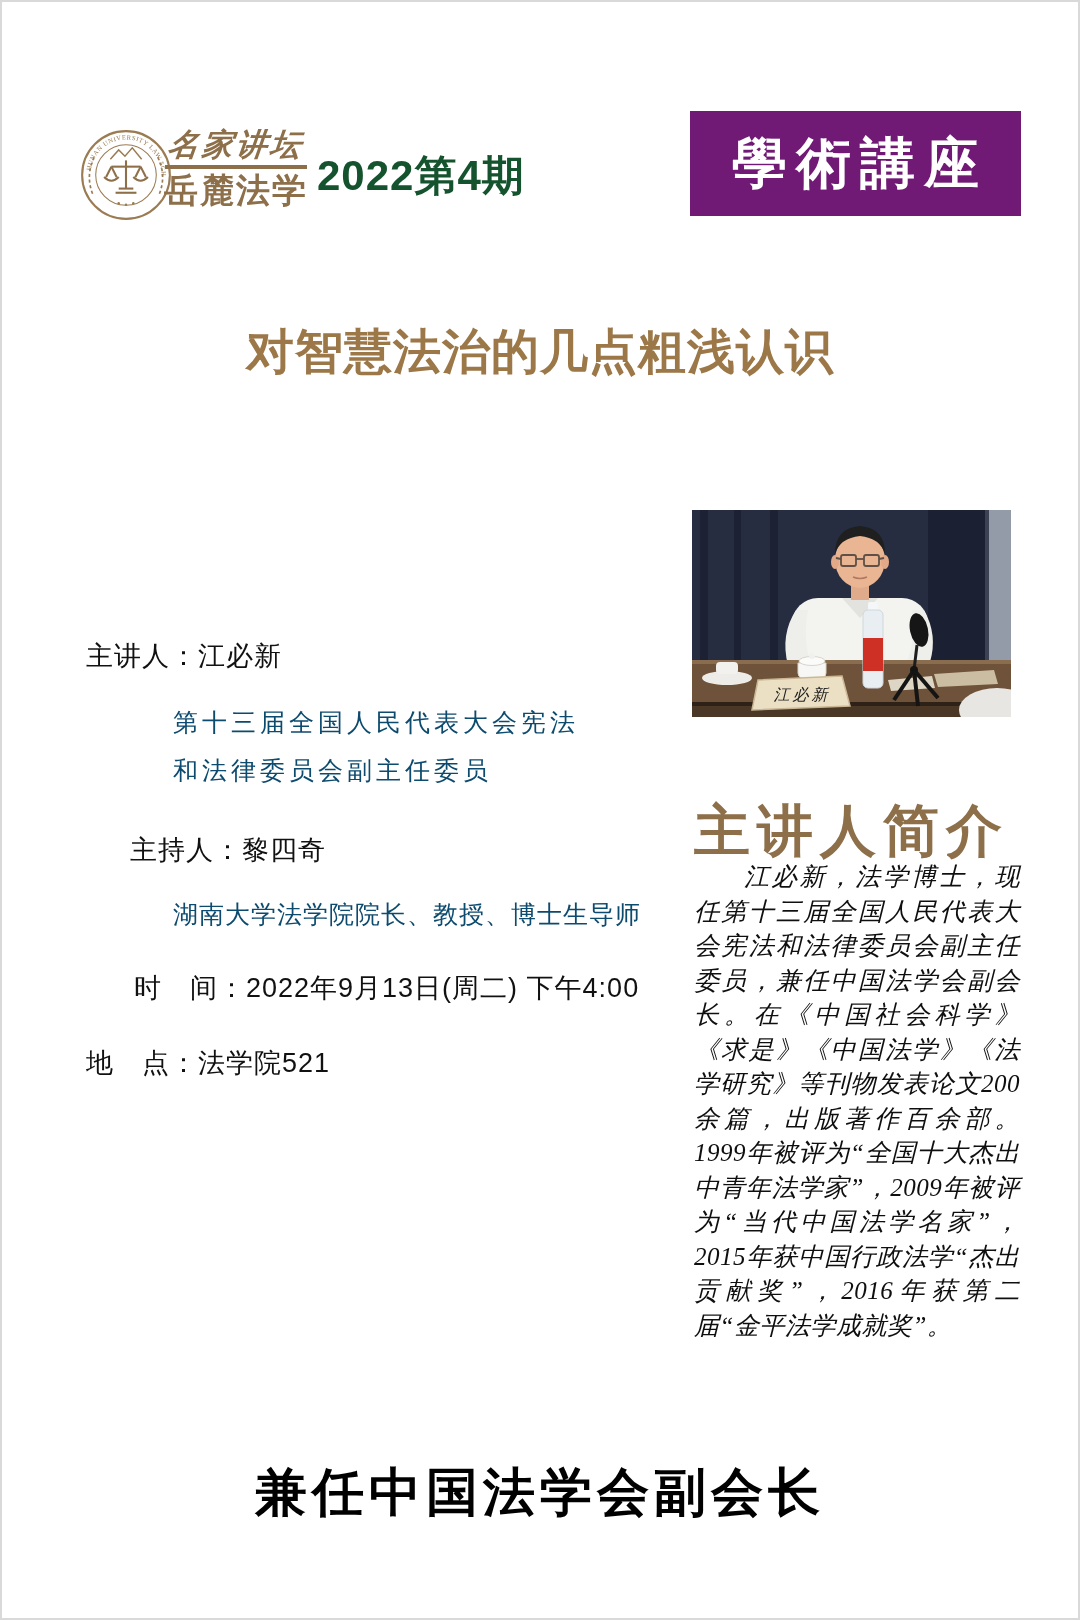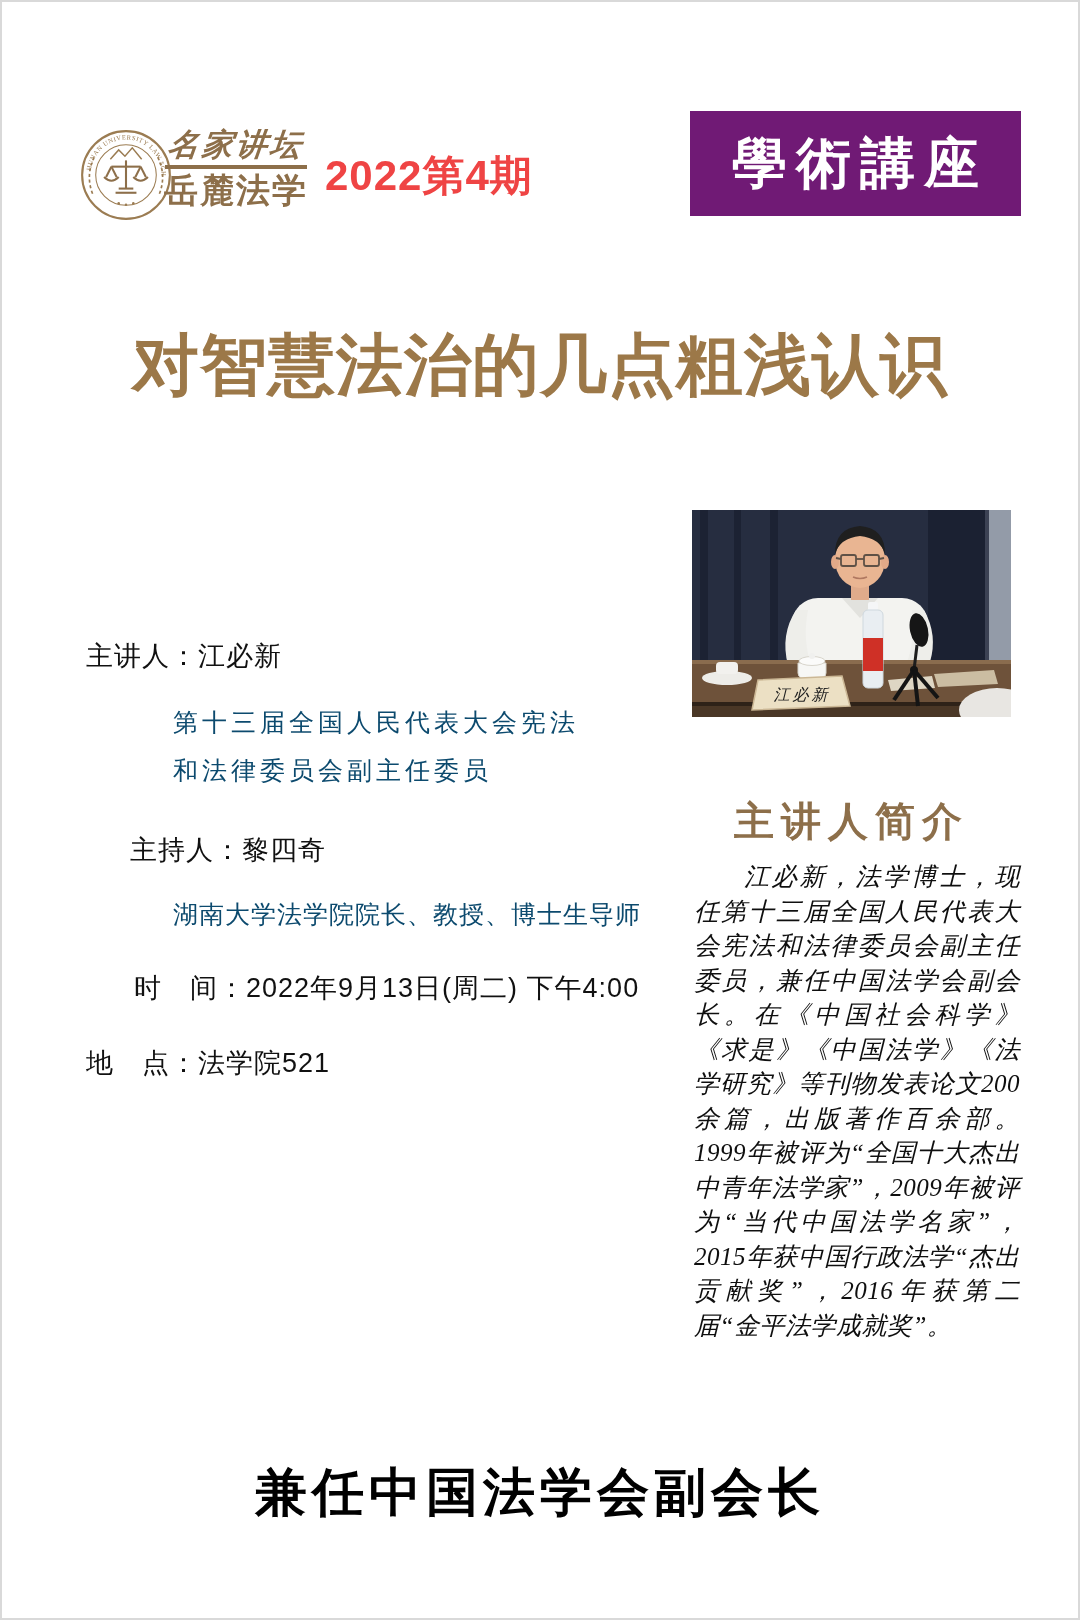--- a/index.html
+++ b/index.html
@@ -20,33 +20,33 @@
     font-style:italic;font-weight:bold;
     font-size:31px;color:#8d6f4a;letter-spacing:3px;line-height:34px;
     transform:skewX(-6deg);
   }
   .series-divider{height:4px;background:#8d6f4a;margin:3px 2px 3px 2px;}
   .series-subtitle{
     font-weight:900;font-size:34px;color:#8d6f4a;letter-spacing:2px;line-height:36px;
   }
   .issue{
     position:absolute;left:317px;top:148px;
-    font-size:42px;font-weight:bold;color:#ef4444;letter-spacing:1px;margin-left:8px;
+    font-size:42px;font-weight:bold;color:#14532d;letter-spacing:1px;
   }
   .banner{
     position:absolute;left:690px;top:111px;width:331px;height:105px;
     background:#701a75;color:#ffffff;
     display:flex;align-items:center;justify-content:center;
     font-size:55px;font-weight:900;letter-spacing:9px;text-indent:9px;
   }
   
   .main-title{
     position:absolute;left:0;top:320px;width:100%;
     text-align:center;
-    font-size:67px;font-weight:900;color:#9c7848;letter-spacing:1px;
+    font-size:48px;font-weight:900;color:#9c7848;letter-spacing:1px;
   }
   
   .detail-main{
     position:absolute;left:86px;
     font-size:27px;font-weight:normal;color:#111;letter-spacing:1px;
     white-space:nowrap;
   }
   .detail-sub{
     position:absolute;left:173px;
     font-family:"Liberation Serif","DejaVu Serif",serif;
@@ -60,21 +60,21 @@
   .photo{
     position:absolute;left:692px;top:510px;width:319px;height:207px;
     background:#262d40;
   }
   .photo svg{display:block;}
   
   .profile-heading{
     position:absolute;left:692px;top:794px;width:319px;
     text-align:center;
     font-family:"Liberation Serif","DejaVu Serif",serif;
-    font-size:40px;font-weight:bold;color:#8d6f4a;letter-spacing:7px;
+    font-size:56px;font-weight:bold;color:#8d6f4a;letter-spacing:7px;
   }
   .profile-body{
     position:absolute;left:694px;top:860px;width:326px;
     font-family:"Liberation Serif","DejaVu Serif",serif;
     font-size:25px;line-height:34.5px;color:#0f0f0f;
     text-align:justify;text-indent:2em;letter-spacing:0.5px;
     margin:0;
     font-style:italic;
   }
   

